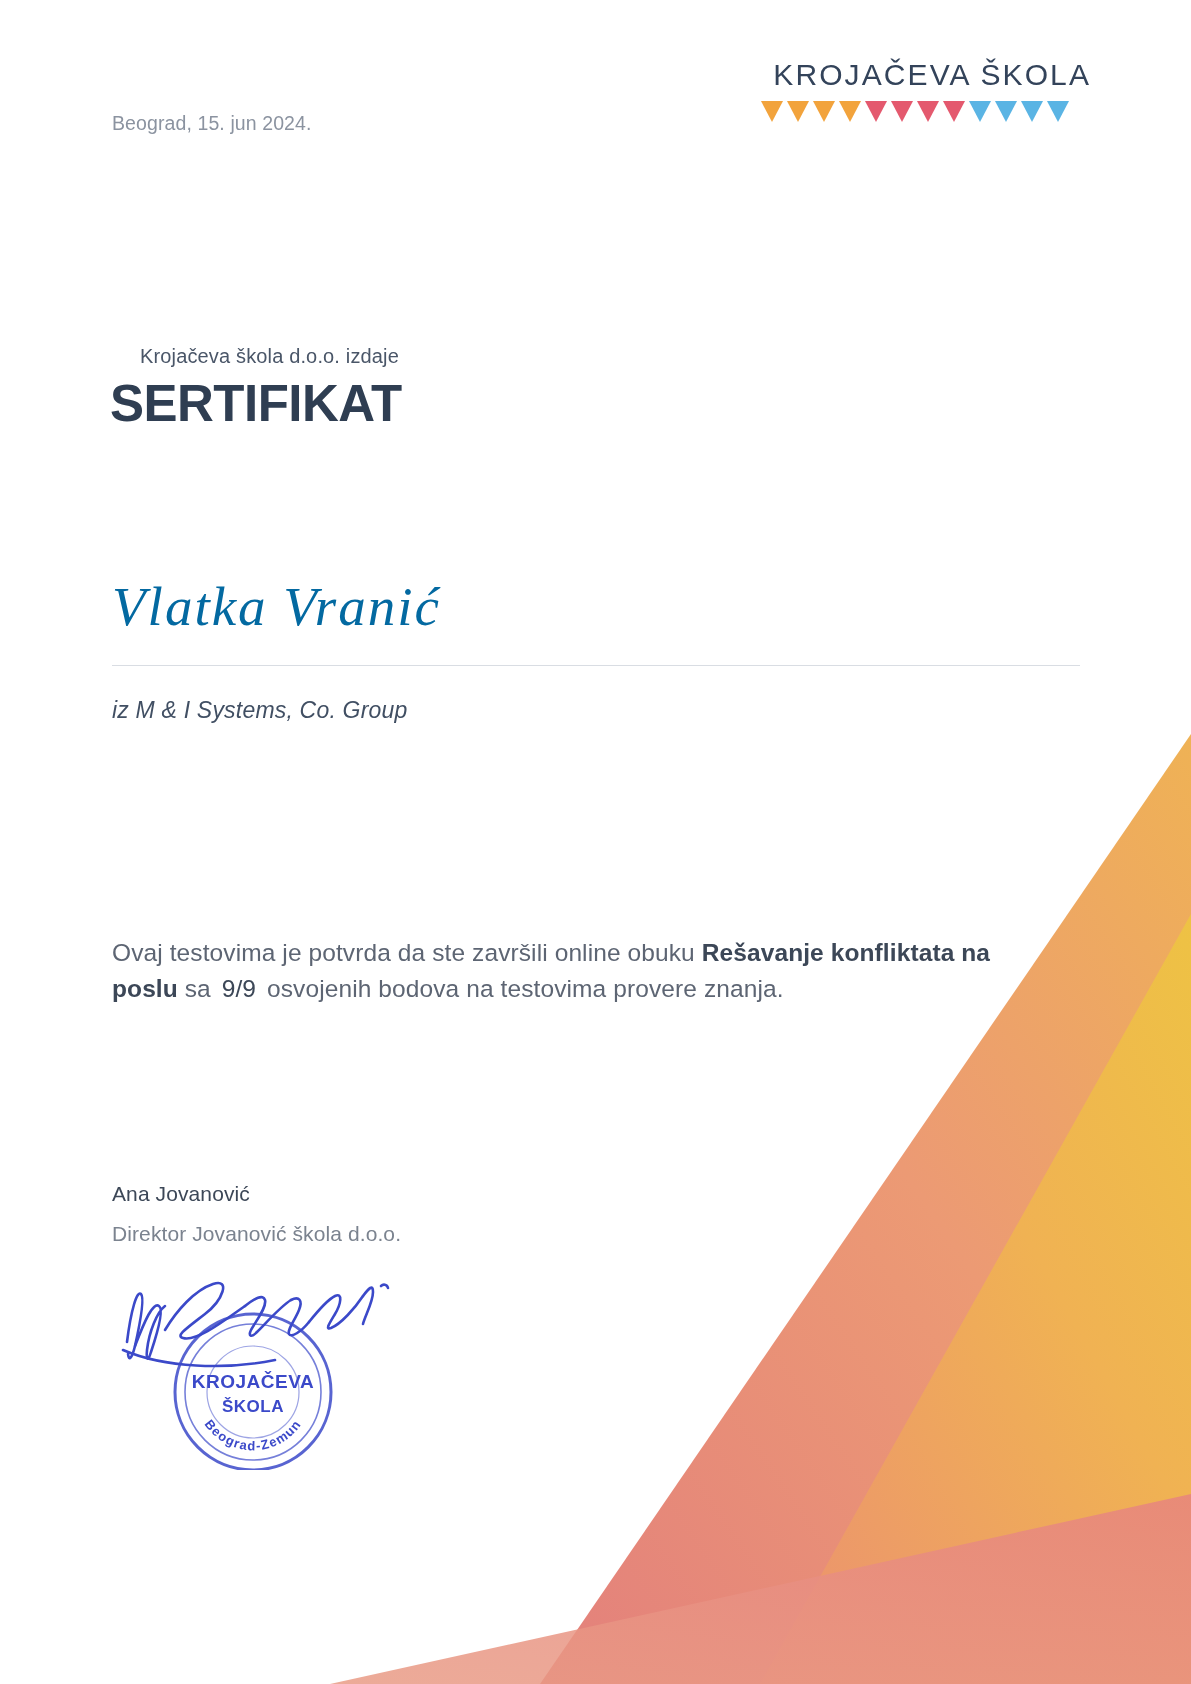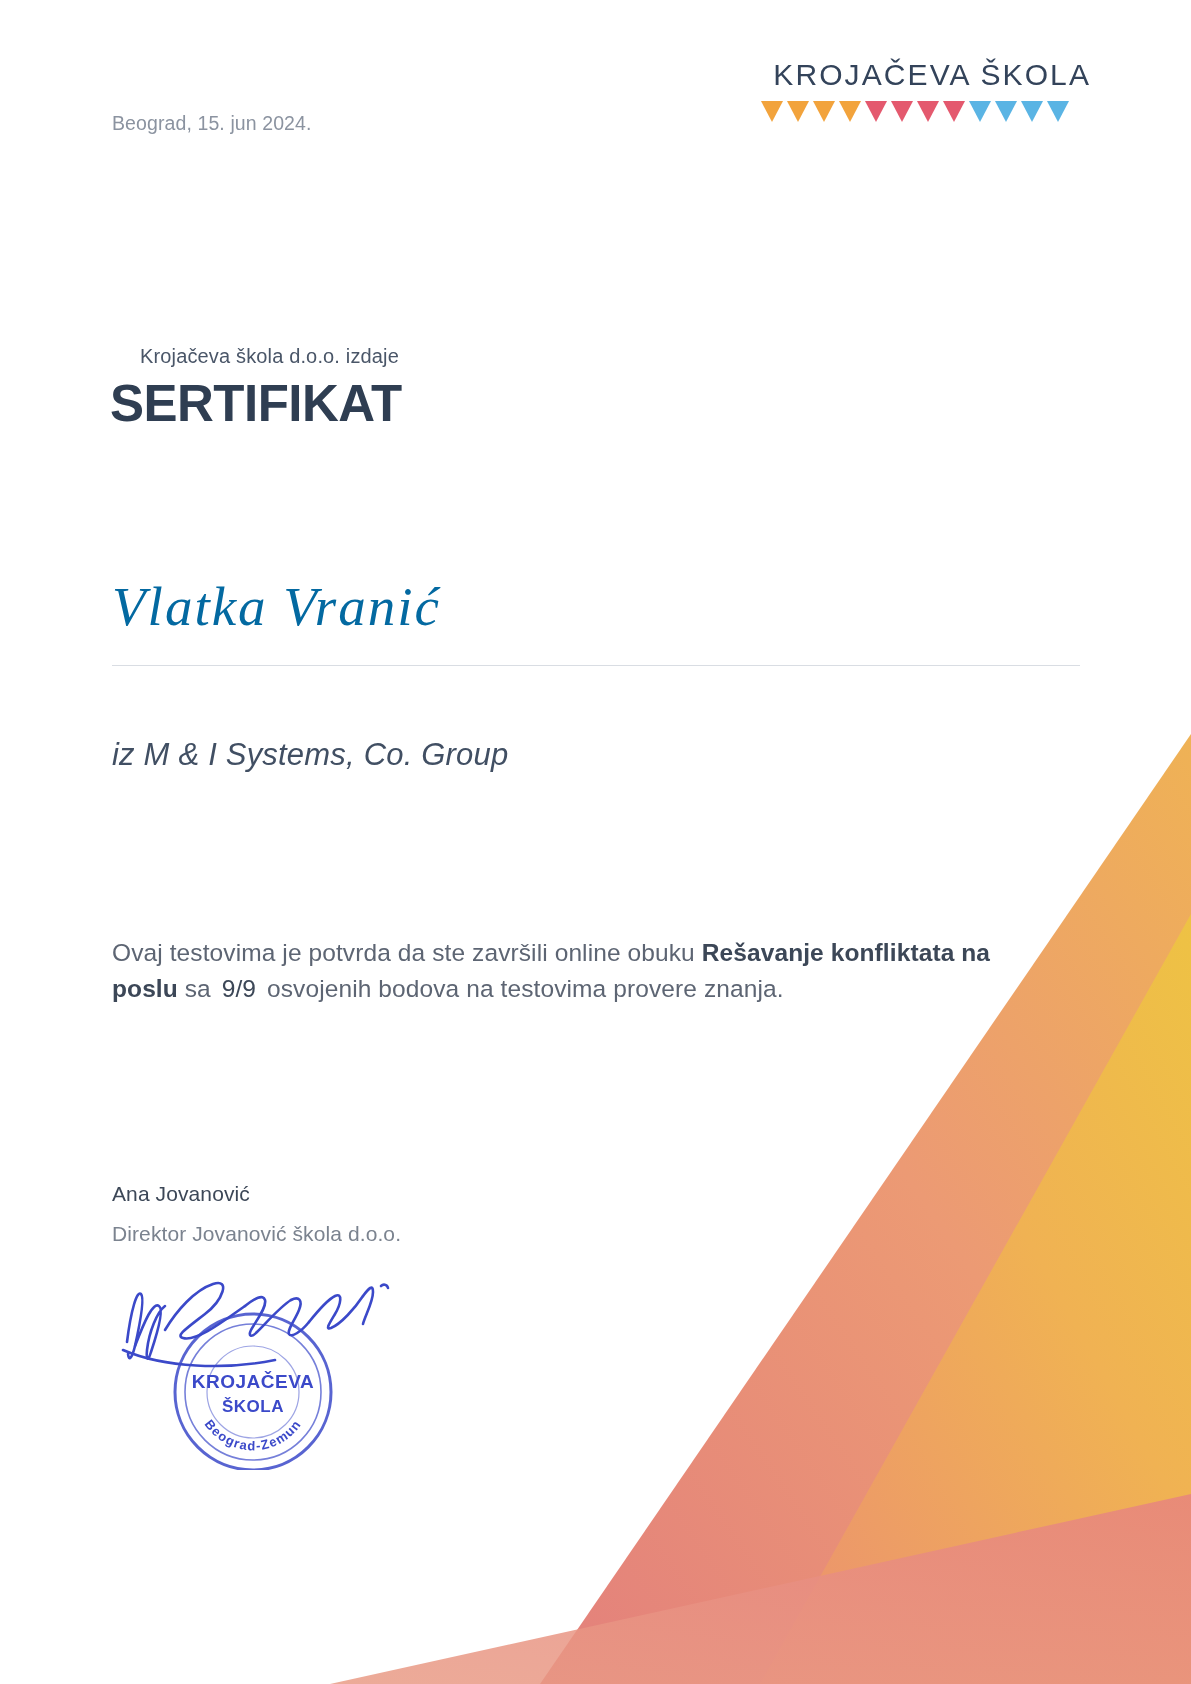--- a/index.html
+++ b/index.html
@@ -96,25 +96,24 @@
     left: 112px;
     top: 665px;
     width: 968px;
     height: 1px;
     background: #d9dde3;
   }
   .company {
     position: absolute;
     left: 112px;
     top: 697px;
-    font-size: 31px;
+    font-size: 23px;
     font-style: italic;
     color: #414f63;
     letter-spacing: 0.2px;
-    margin-top: 40px;
   }
 
   .congrats {
     position: absolute;
     left: 110px;
     top: 865px;
     font-size: 40px;
     color: #3a4career;
     color: #3a4759;
     letter-spacing: 0.2px;

